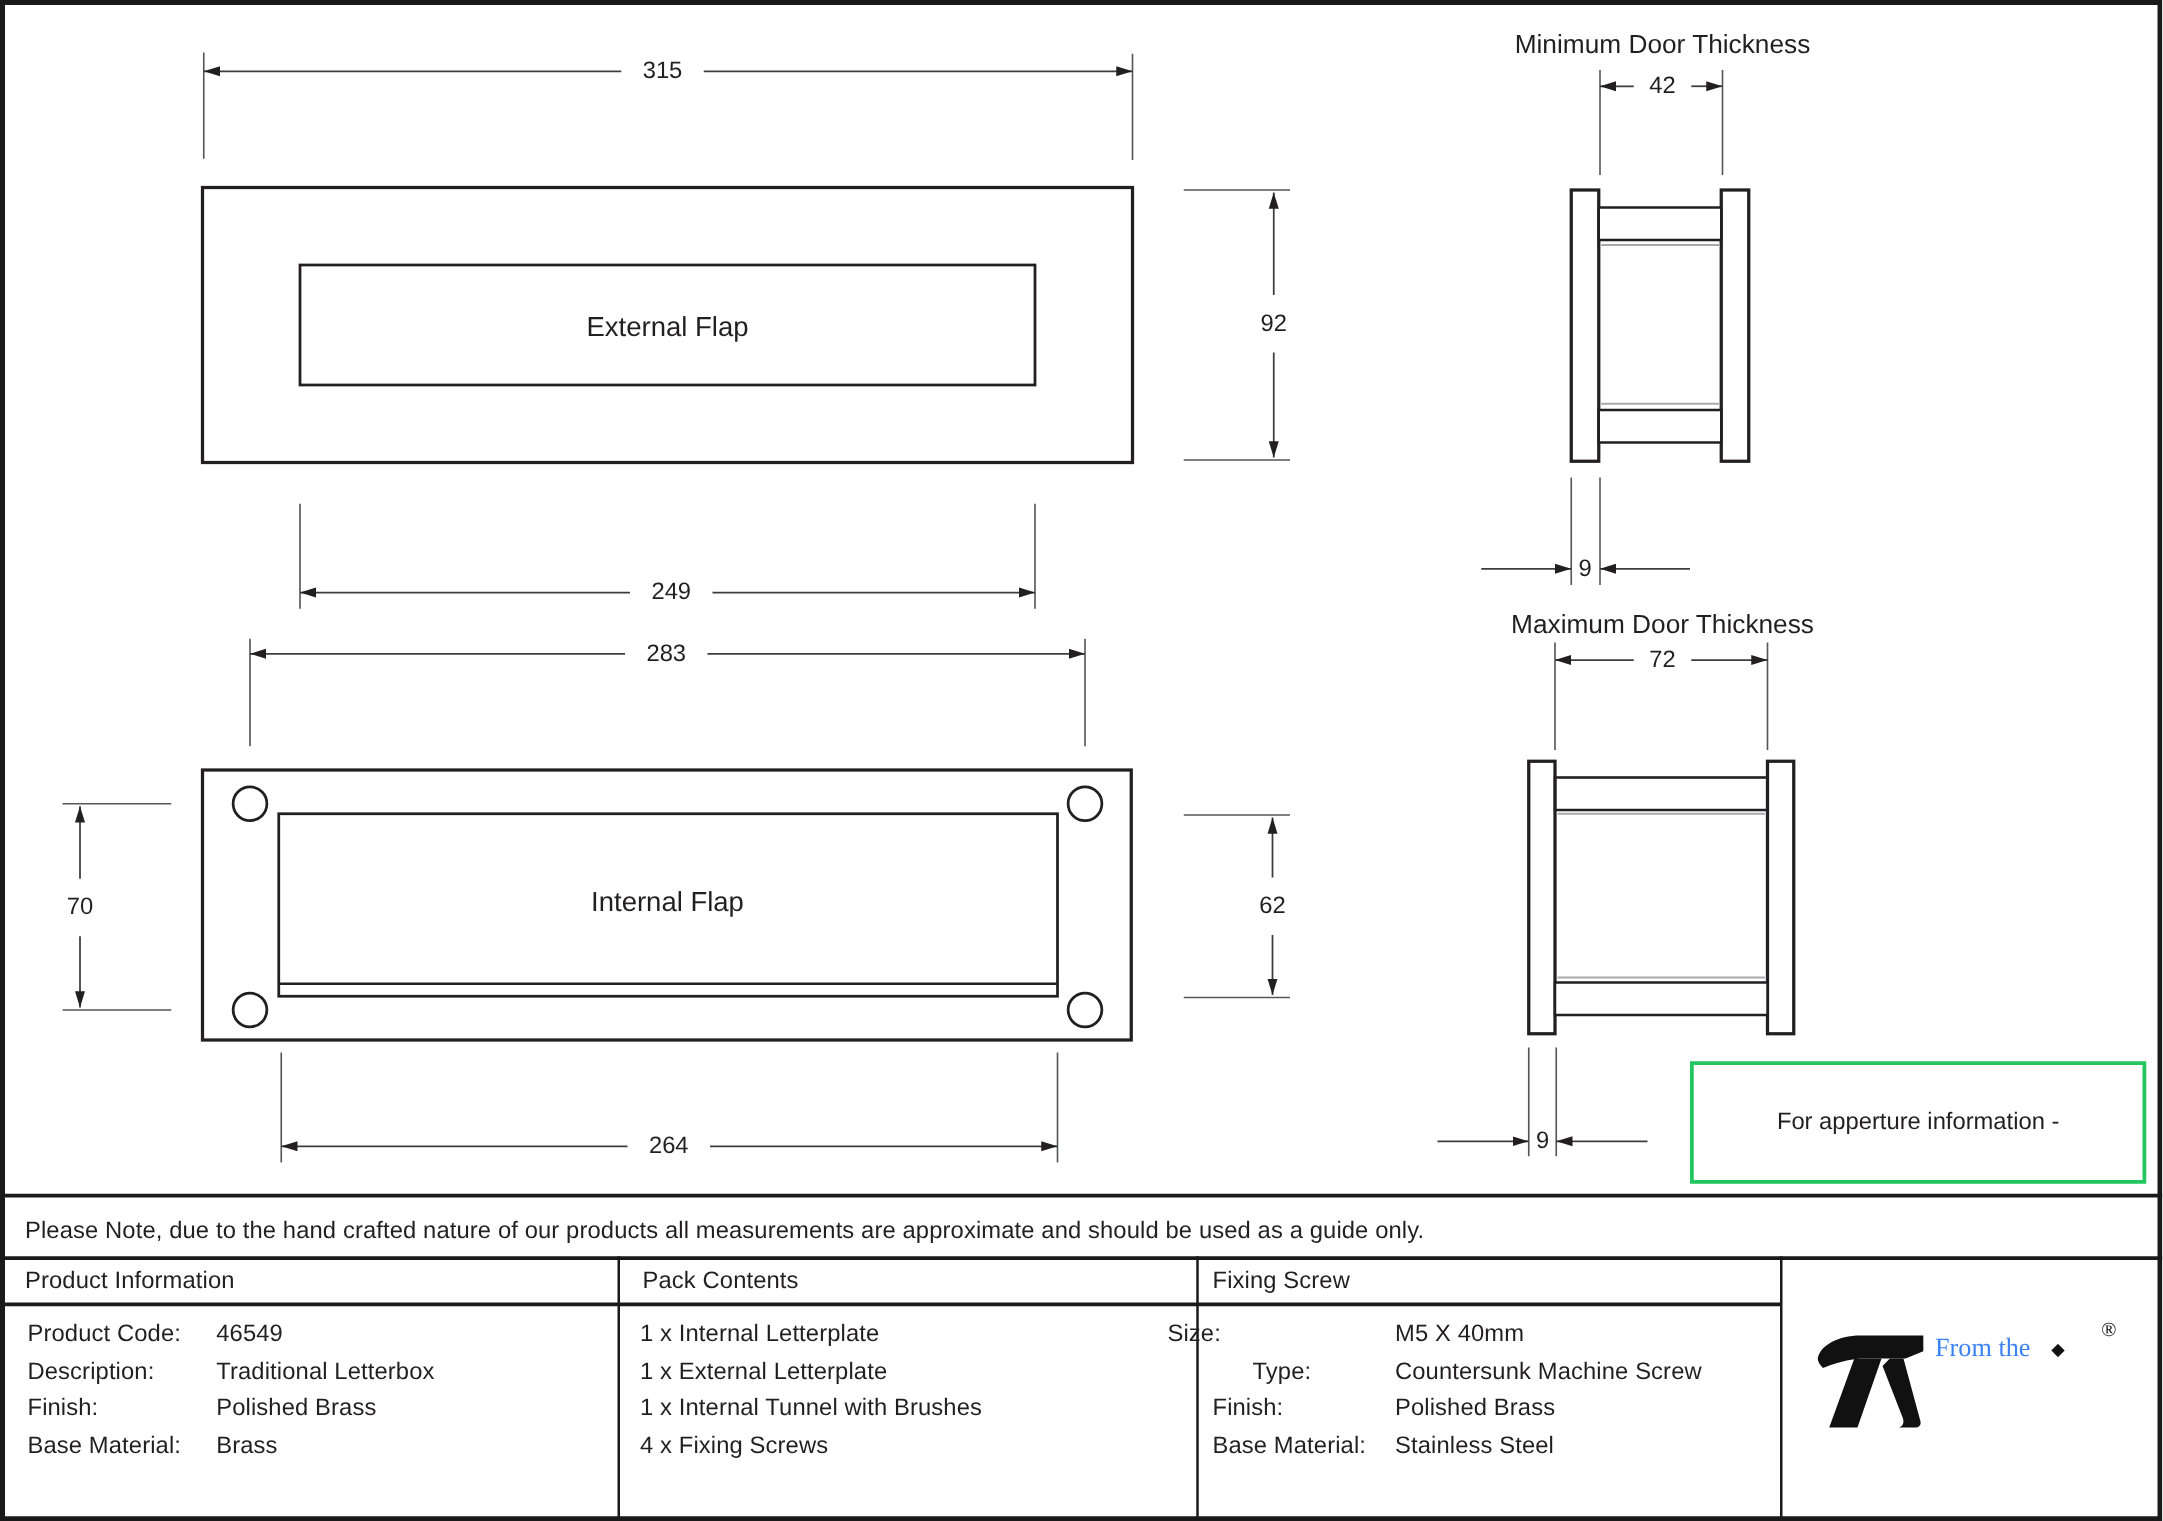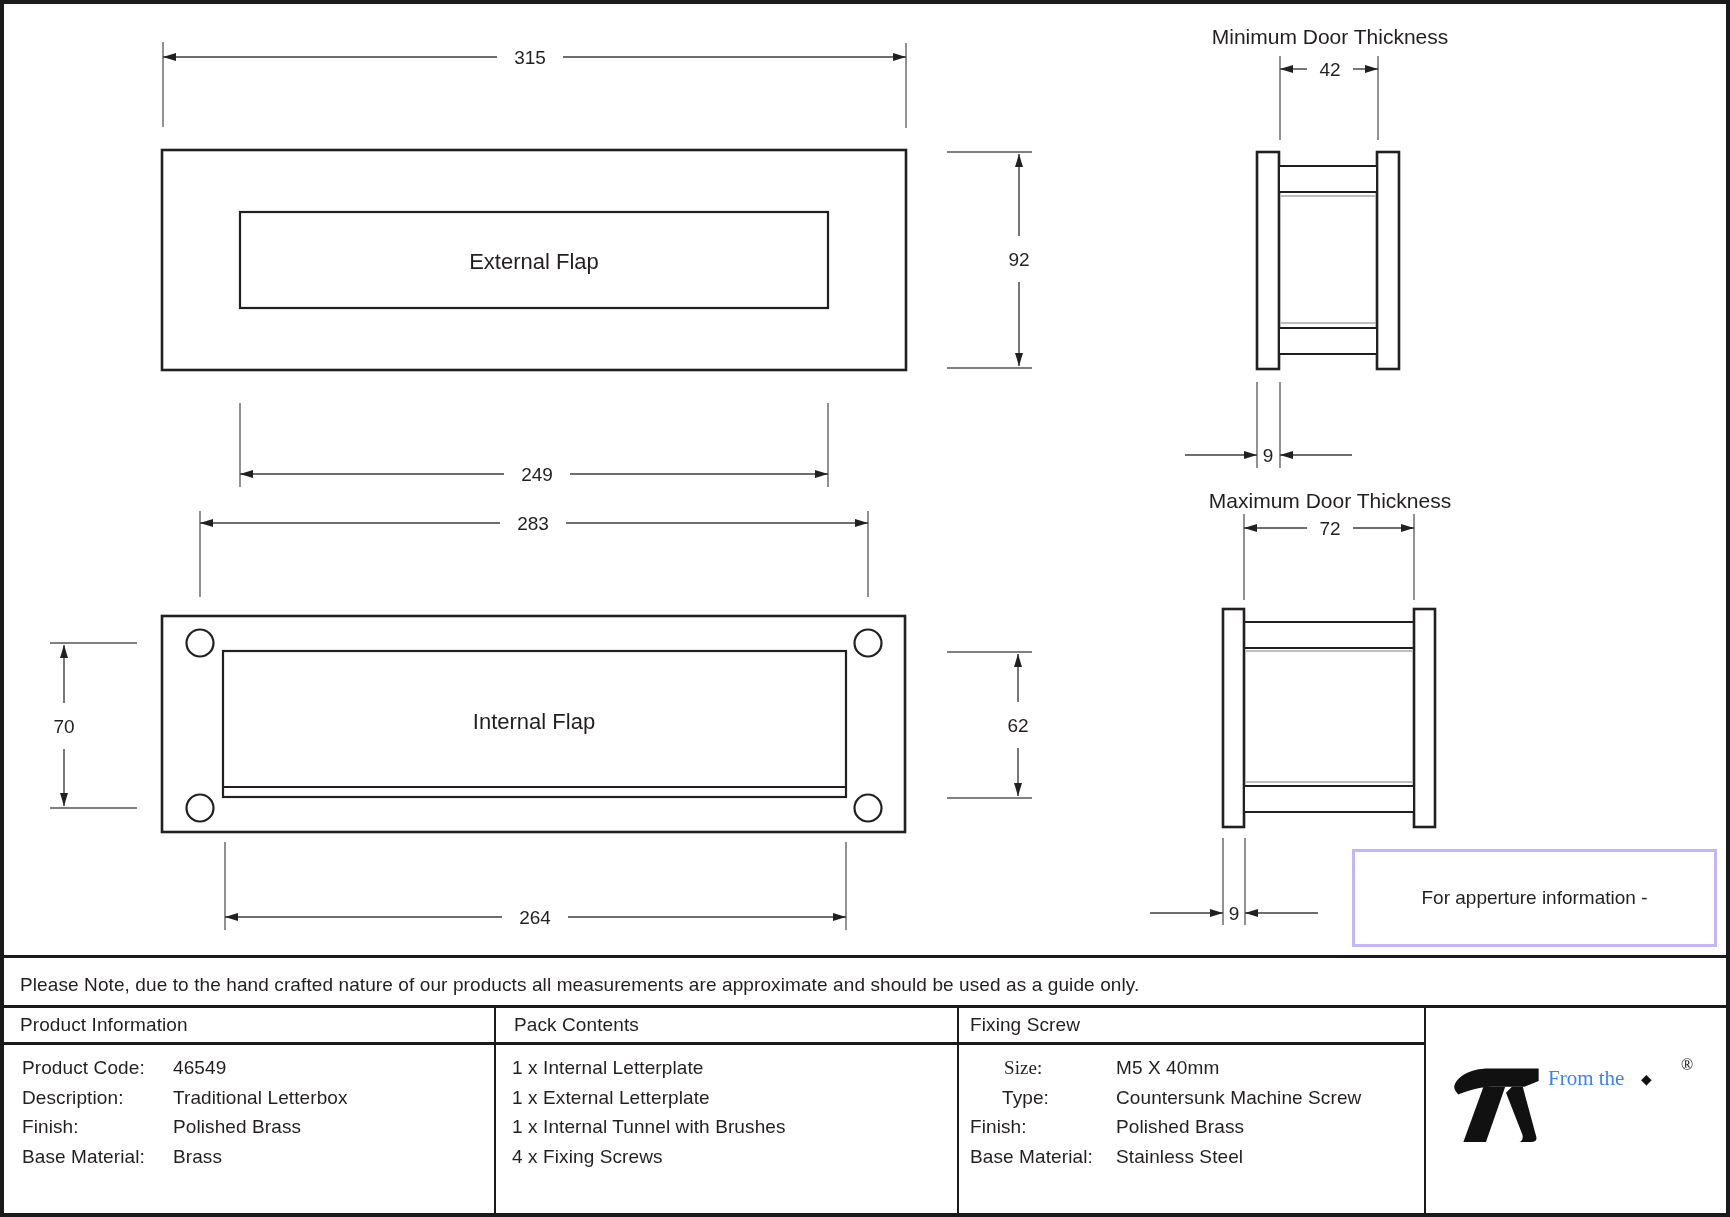--- a/index.html
+++ b/index.html
@@ -26,21 +26,21 @@
 
   
   .hline,.vline{position:absolute;background:#1a1a1a;}
   .t{
     position:absolute;white-space:nowrap;
     font-size:19px;transform:translateY(-50%);
     letter-spacing:0.1px;
   }
   .note-box{
     position:absolute;left:1352px;top:849px;width:365px;height:98px;
-    border:3px solid #c4b5fd;box-sizing:border-box;
+    border:3px solid #22c55e;box-sizing:border-box;
     display:flex;flex-direction:column;justify-content:center;align-items:center;
     font-size:19px;line-height:26px;text-align:center;
   }
   
   .logo{position:absolute;left:1448px;top:1038px;width:276px;height:130px;}
   .logo .from-the{
     position:absolute;left:100px;top:28px;
     font-family:"Liberation Serif",serif;font-size:21px;color:#3b82f6;
   }
   .logo .diamond{
@@ -226,21 +226,21 @@
   <span class="t" style="left:22px;top:1127px;">Finish:</span>
   <span class="t" style="left:173px;top:1127px;">Polished Brass</span>
   <span class="t" style="left:22px;top:1157px;">Base Material:</span>
   <span class="t" style="left:173px;top:1157px;">Brass</span>
 
   <span class="t" style="left:512px;top:1068px;">1 x Internal Letterplate</span>
   <span class="t" style="left:512px;top:1098px;">1 x External Letterplate</span>
   <span class="t" style="left:512px;top:1127px;">1 x Internal Tunnel with Brushes</span>
   <span class="t" style="left:512px;top:1157px;">4 x Fixing Screws</span>
 
-  <span class="t" style="left:1004px;top:1068px;font-family:Liberation Serif, serif;">Size:</span>
+  <span class="t" style="left:934px;top:1068px;">Size:</span>
   <span class="t" style="left:1116px;top:1068px;">M5 X 40mm</span>
   <span class="t" style="left:1002px;top:1098px;">Type:</span>
   <span class="t" style="left:1116px;top:1098px;">Countersunk Machine Screw</span>
   <span class="t" style="left:970px;top:1127px;">Finish:</span>
   <span class="t" style="left:1116px;top:1127px;">Polished Brass</span>
   <span class="t" style="left:970px;top:1157px;">Base Material:</span>
   <span class="t" style="left:1116px;top:1157px;">Stainless Steel</span>
 
   <div class="logo">
     <svg width="92" height="80" viewBox="0 0 110 95">

